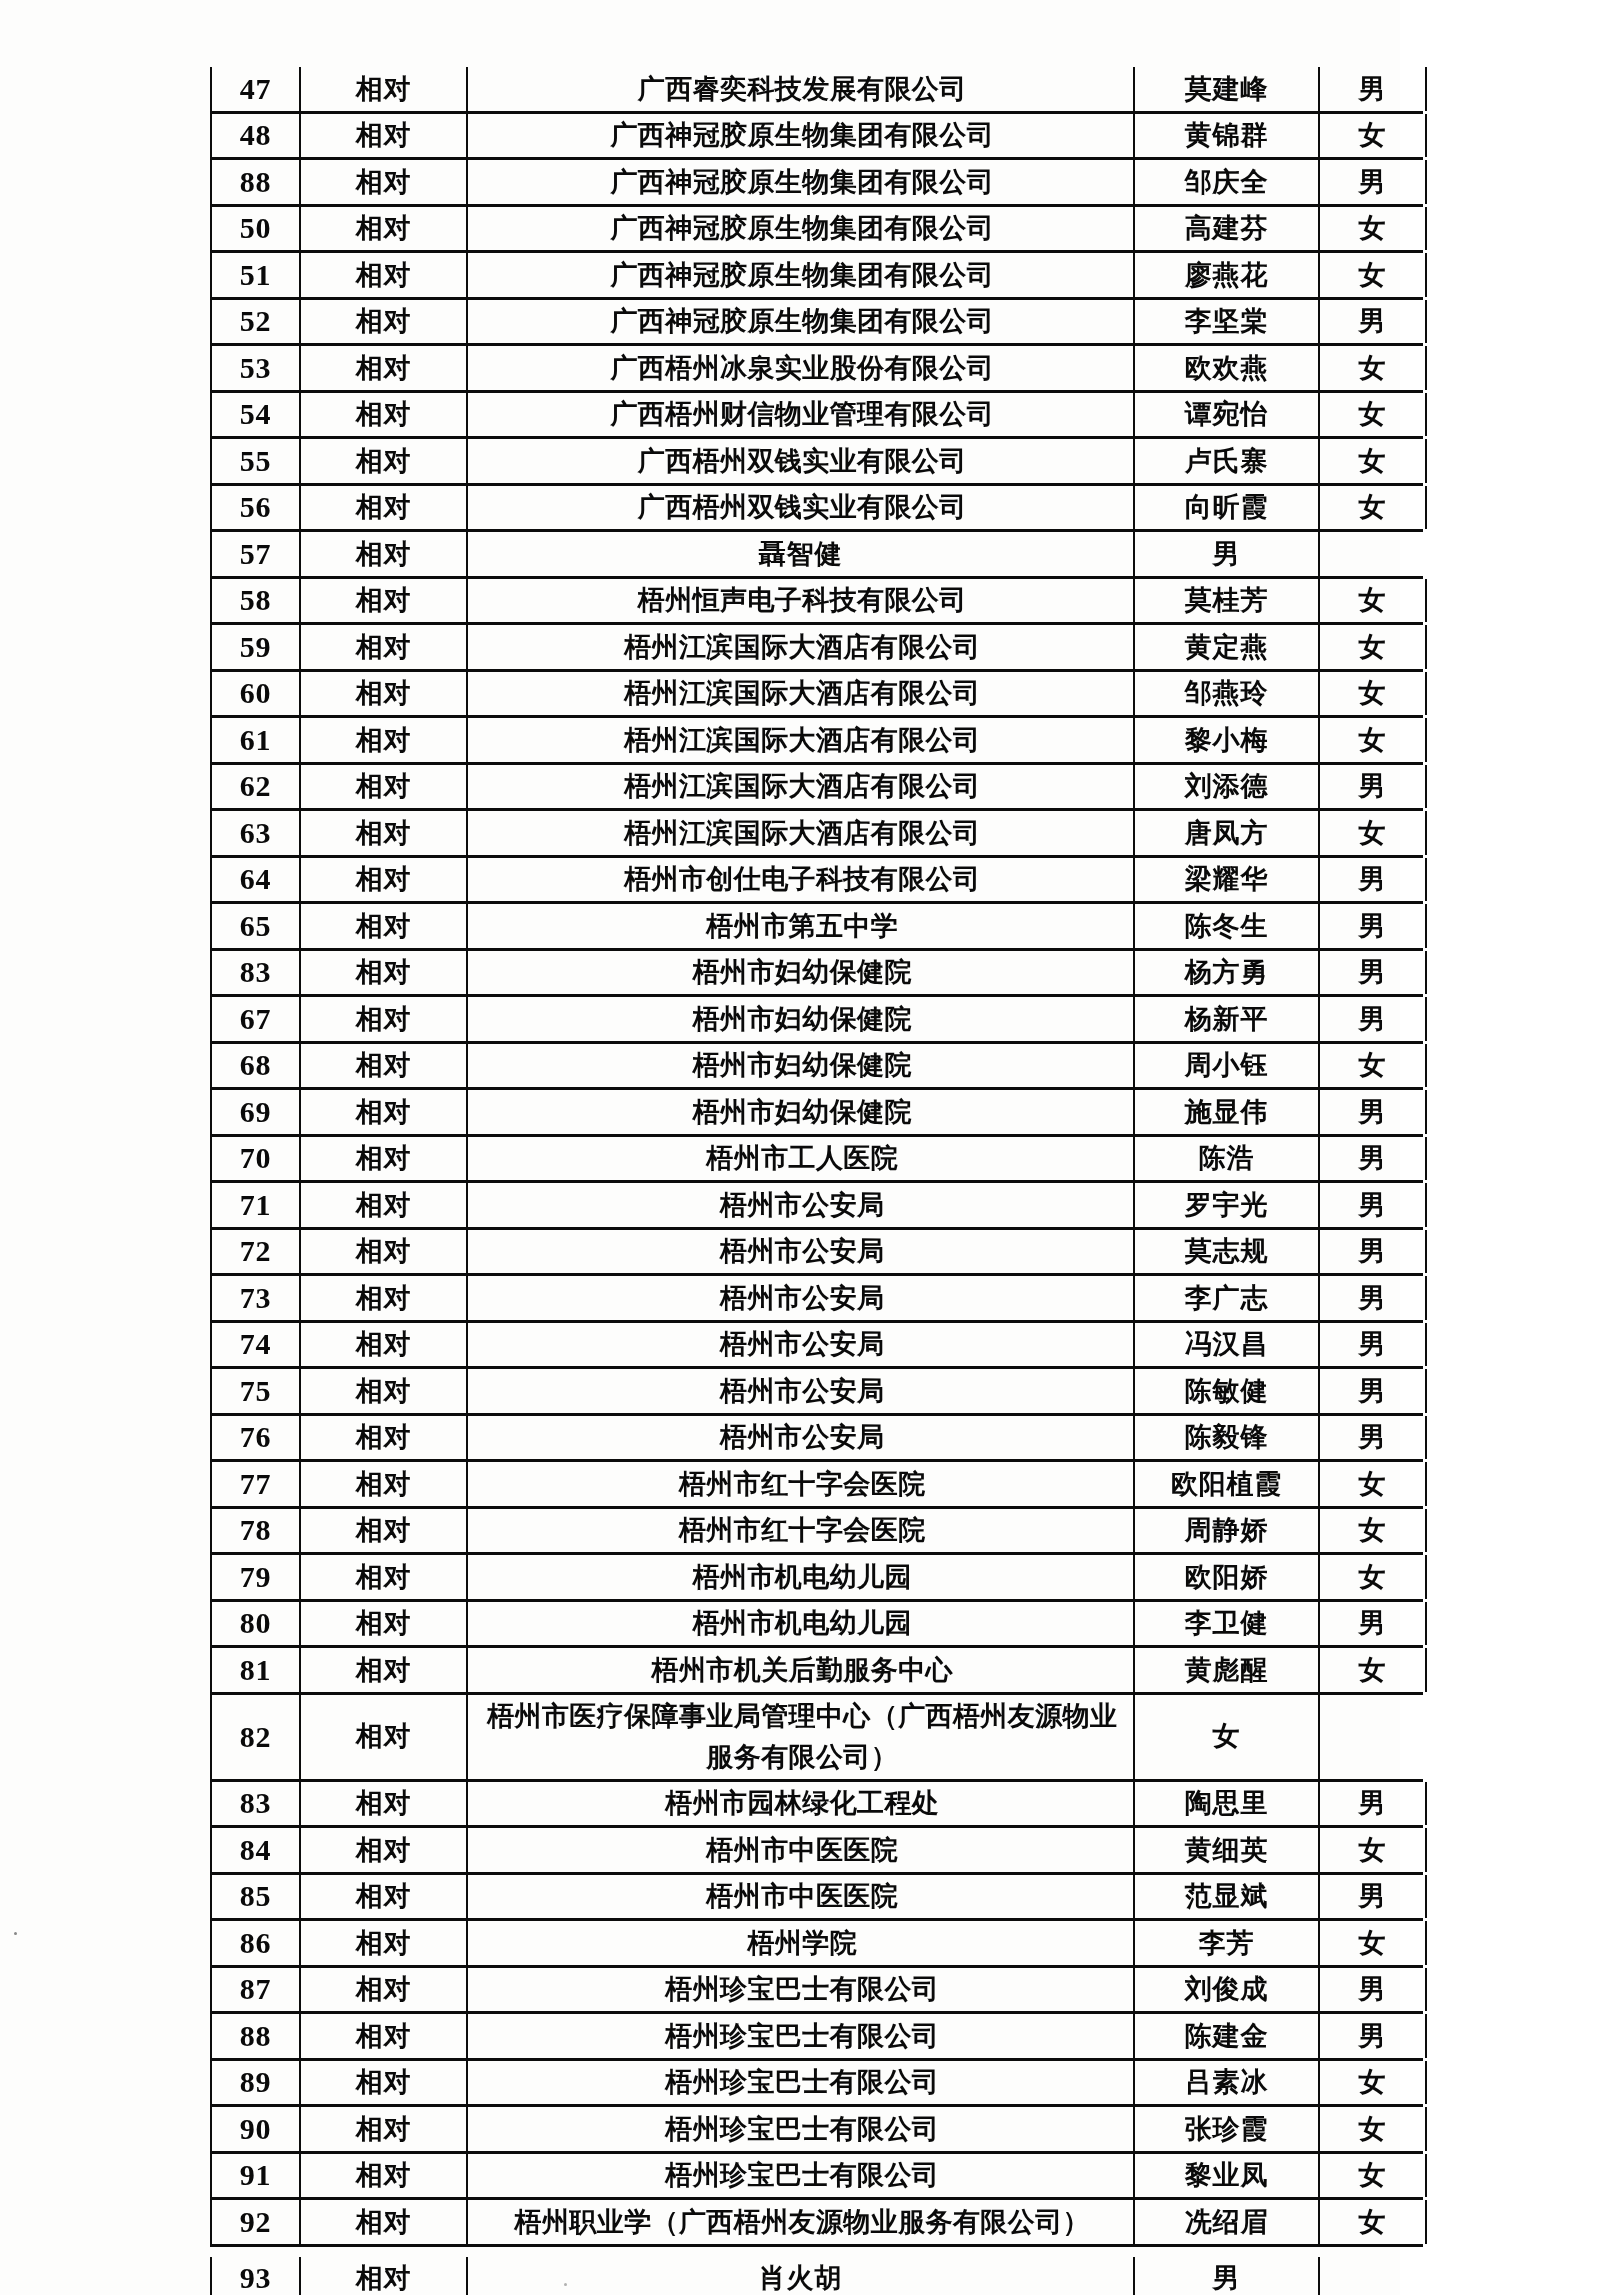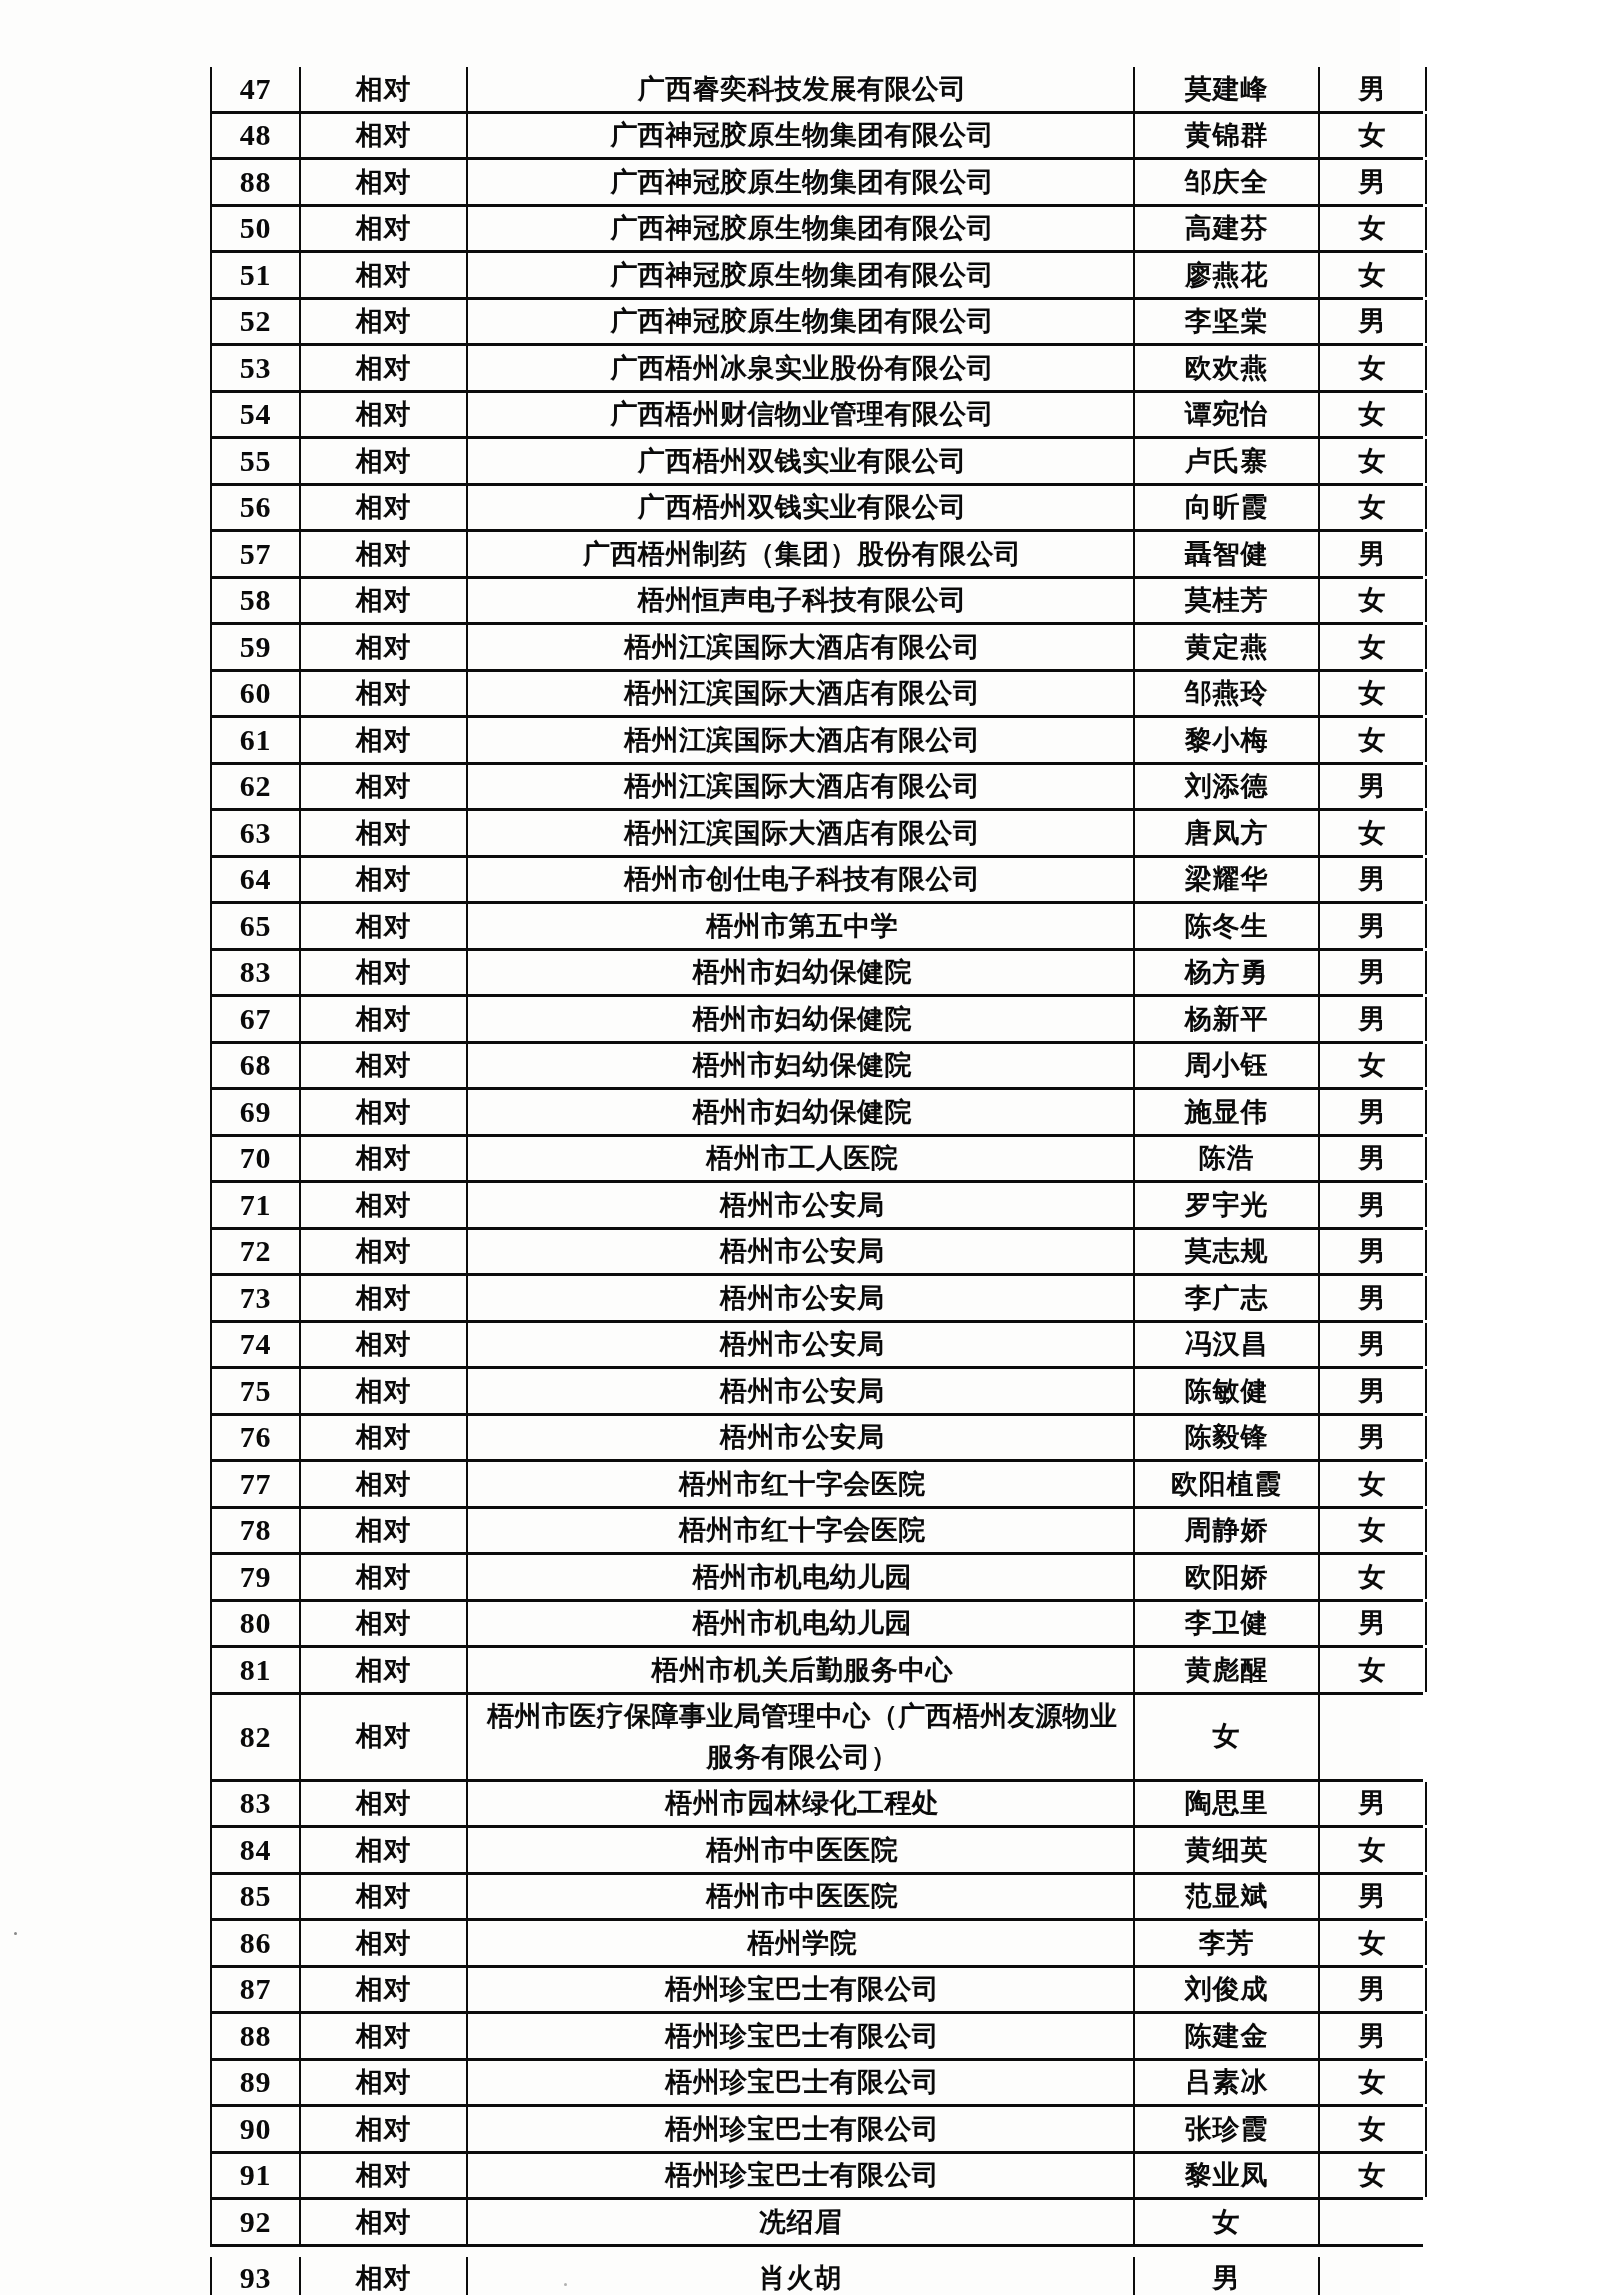--- a/index.html
+++ b/index.html
@@ -132,21 +132,20 @@
       <div class="tr">
     <div class="td num">56</div>
     <div class="td zh">相对</div>
     <div class="td zh org">广西梧州双钱实业有限公司</div>
     <div class="td zh">向昕霞</div>
     <div class="td zh">女</div>
   </div>
       <div class="tr">
     <div class="td num">57</div>
     <div class="td zh">相对</div>
-    <div class="td zh org">广西梧州制药（集团）股份有限公司</div>
     <div class="td zh">聶智健</div>
     <div class="td zh">男</div>
   </div>
       <div class="tr">
     <div class="td num">58</div>
     <div class="td zh">相对</div>
     <div class="td zh org">梧州恒声电子科技有限公司</div>
     <div class="td zh">莫桂芳</div>
     <div class="td zh">女</div>
   </div>
@@ -376,20 +375,21 @@
       <div class="tr">
     <div class="td num">91</div>
     <div class="td zh">相对</div>
     <div class="td zh org">梧州珍宝巴士有限公司</div>
     <div class="td zh">黎业凤</div>
     <div class="td zh">女</div>
   </div>
       <div class="tr">
     <div class="td num">92</div>
     <div class="td zh">相对</div>
+    <div class="td zh org">梧州职业学（广西梧州友源物业服务有限公司）</div>
     <div class="td zh">冼绍眉</div>
     <div class="td zh">女</div>
   </div>
       <div class="tr">
     <div class="td num">93</div>
     <div class="td zh">相对</div>
     <div class="td zh">肖火胡</div>
     <div class="td zh">男</div>
   </div>
     </div>

